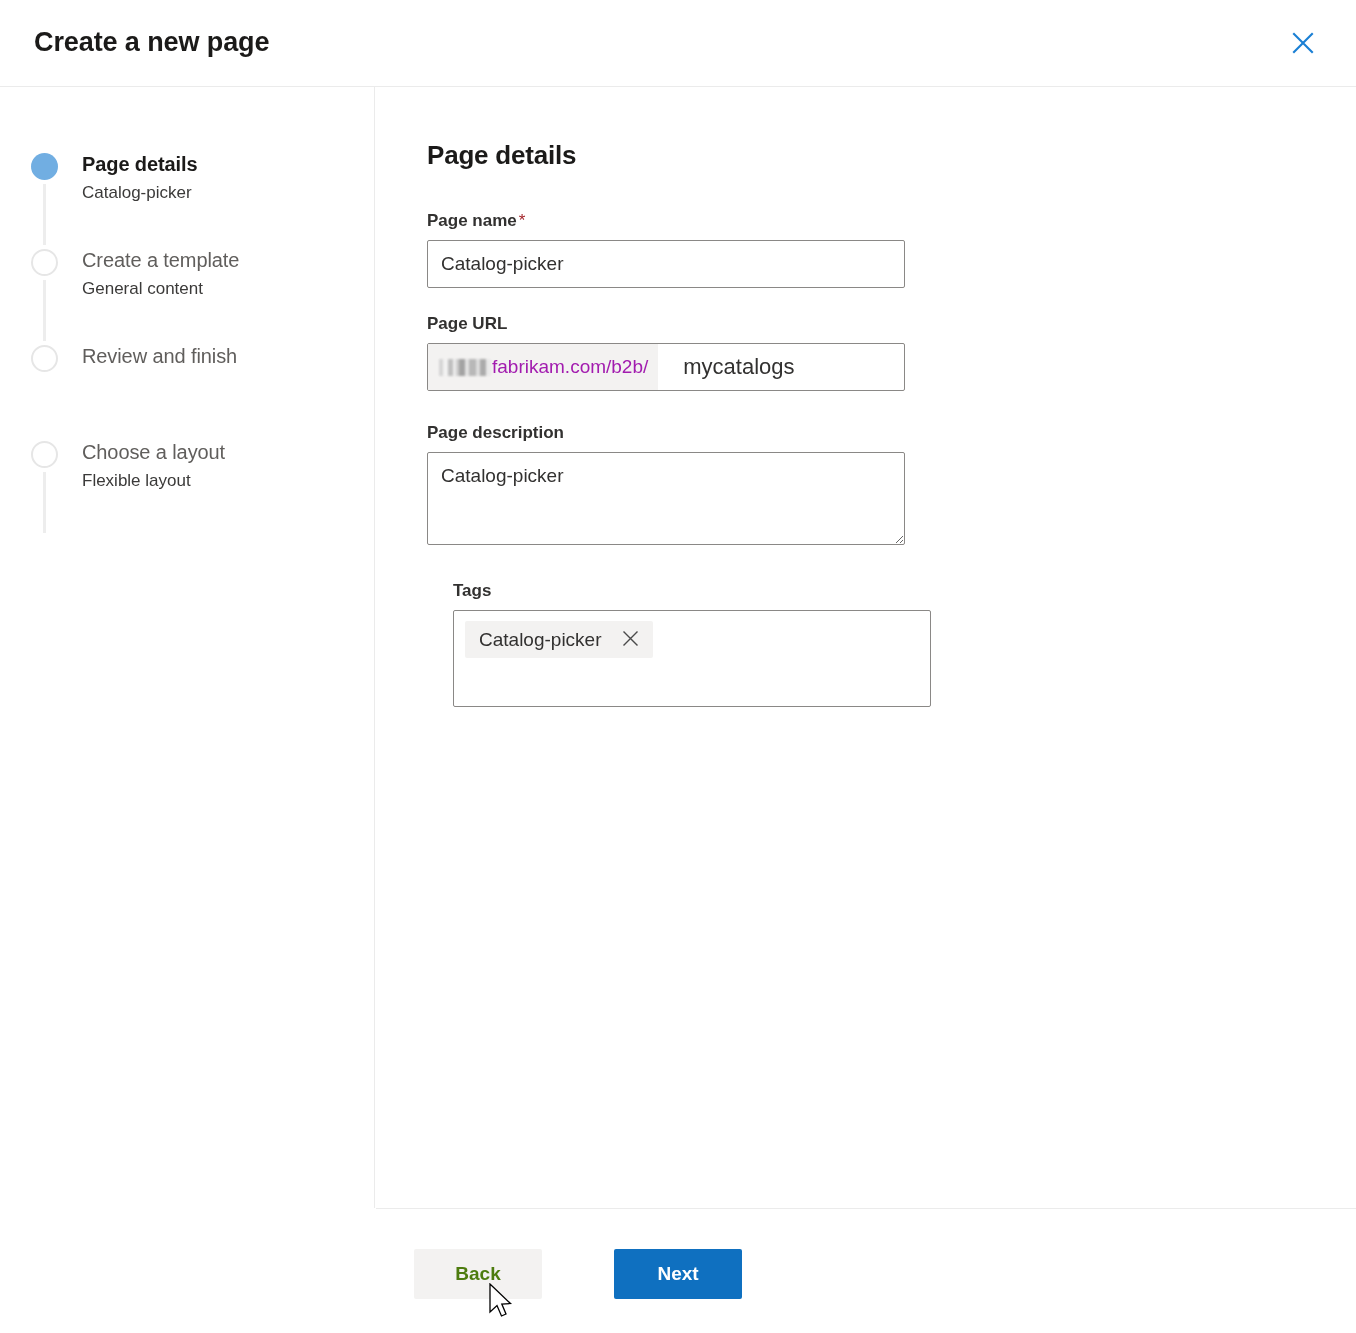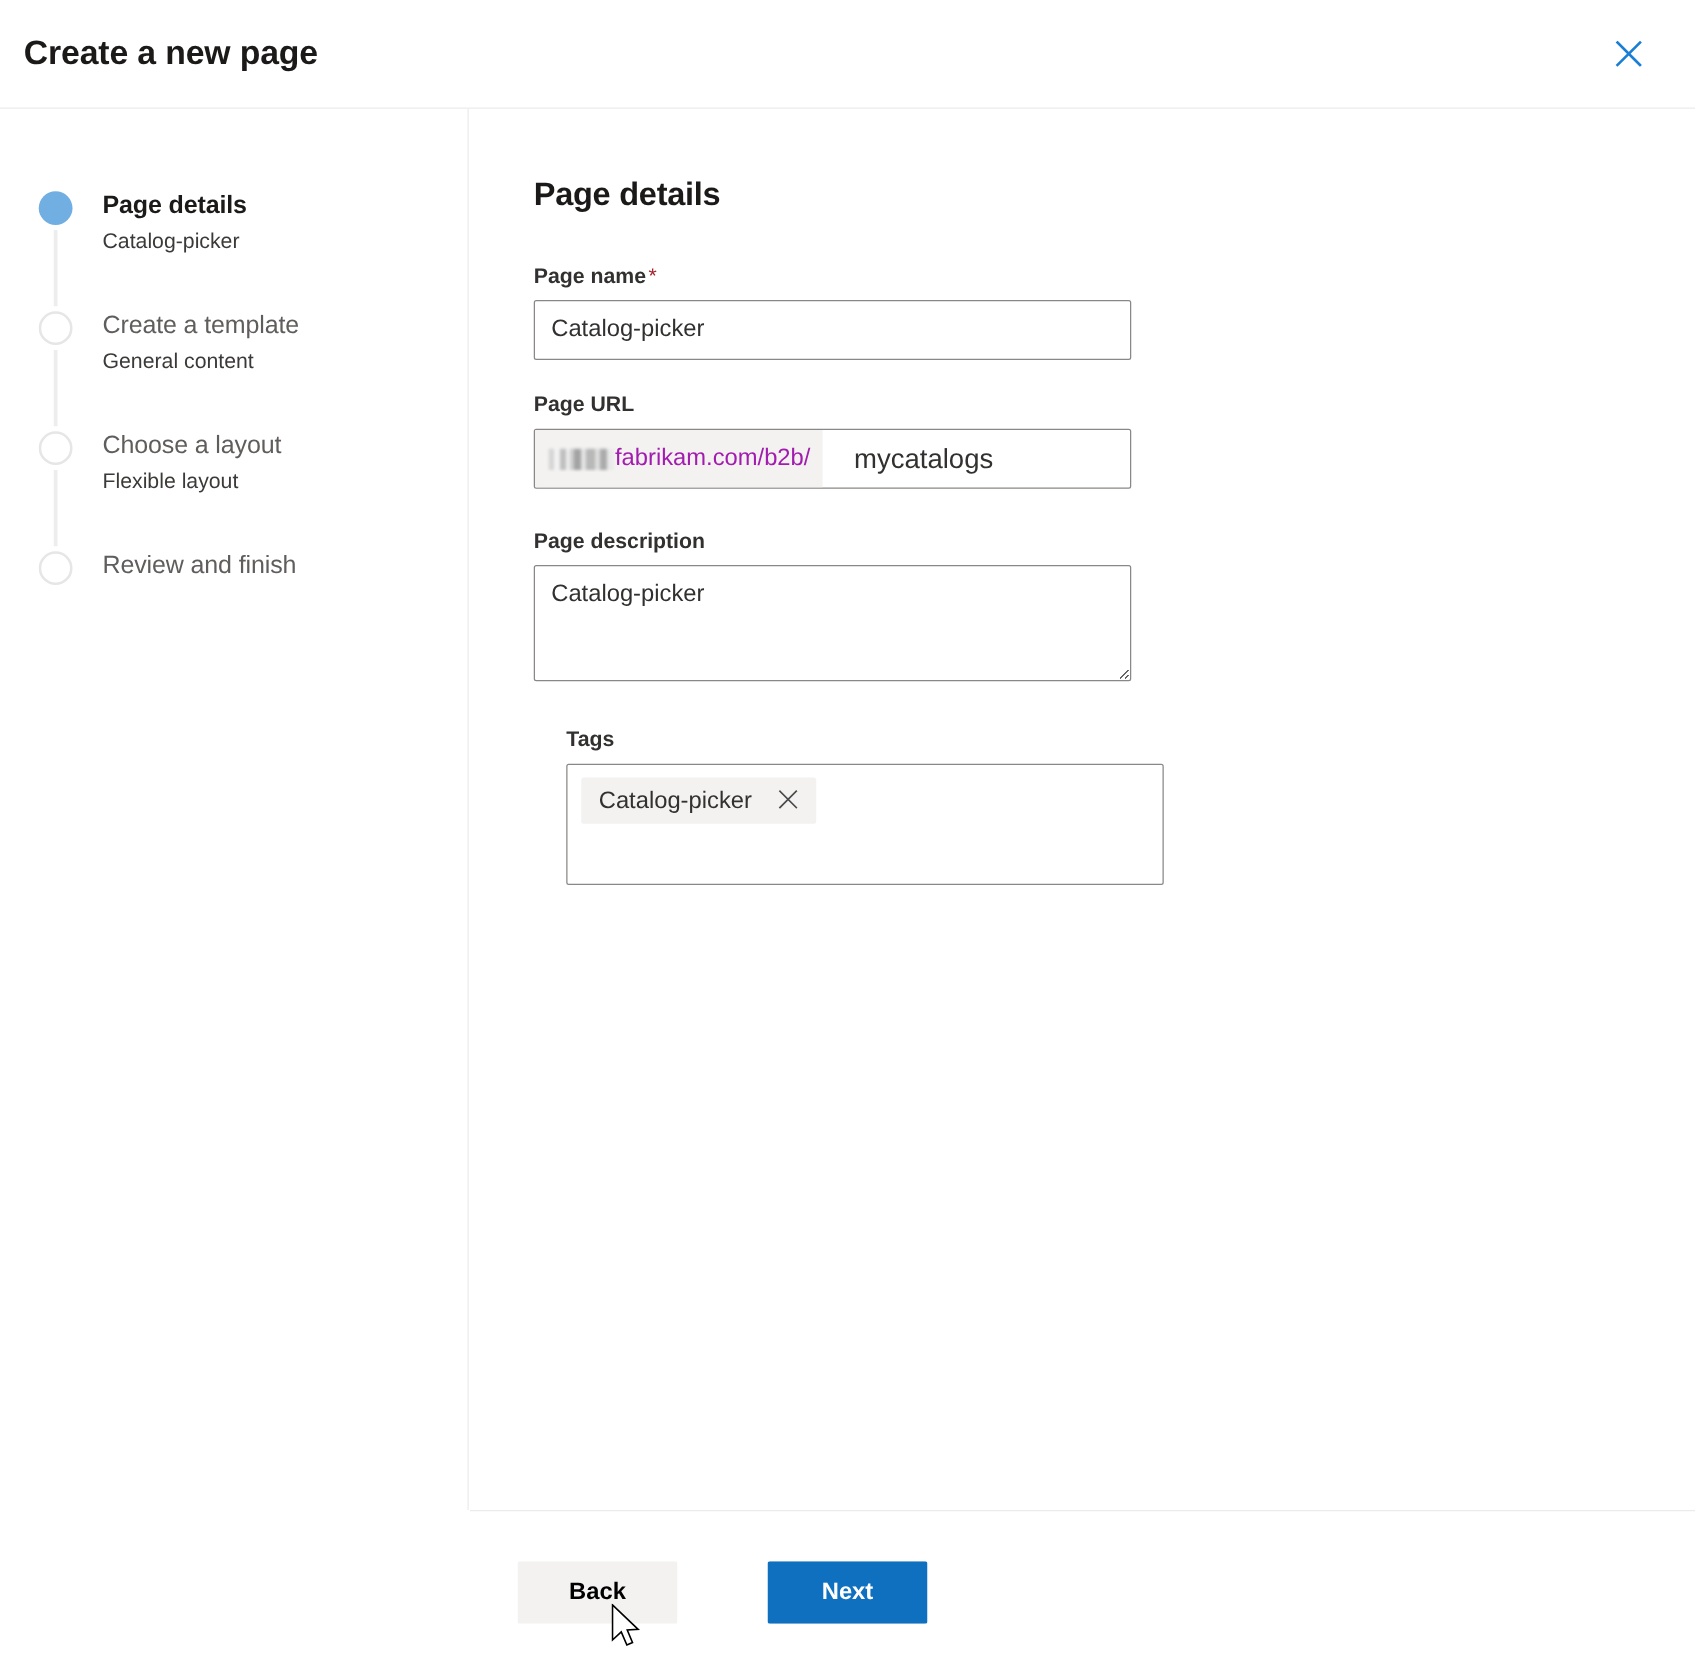--- a/index.html
+++ b/index.html
@@ -18,21 +18,21 @@
 
   
   .dialog-header {
     position: relative;
     height: 87px;
     border-bottom: 1px solid #ebebeb;
     box-sizing: border-box;
   }
   .dialog-title {
     position: absolute;
-    left: 19px;
+    left: 34px;
     top: 27px;
     font-size: 27px;
     font-weight: bold;
     color: #1b1a19;
     letter-spacing: -0.1px;
   }
   .close-button {
     position: absolute;
     right: 36px;
     top: 26px;
@@ -295,21 +295,21 @@
     font-weight: bold;
     border-radius: 2px;
     border: 1px solid transparent;
     height: 50px;
     min-width: 128px;
     padding: 0 18px;
     cursor: pointer;
   }
   .btn-back {
     background: #f3f2f1;
-    color: #000000;
+    color: #4d7c0f;
     cursor: default;
   }
   .btn-next {
     background: #0f70c0;
     color: #ffffff;
     margin-left: 20px;
   }
 
   
   .mouse-cursor {
@@ -349,28 +349,28 @@
 
       <div class="step">
         <span class="step-marker inactive"></span>
         <span class="step-connector"></span>
         <div class="step-title">Create a template</div>
         <div class="step-sub">General content</div>
       </div>
 
       <div class="step">
         <span class="step-marker inactive"></span>
+        <div class="step-title">Review and finish</div>
+      </div>
+
+      <div class="step">
+        <span class="step-marker inactive"></span>
         <span class="step-connector"></span>
         <div class="step-title">Choose a layout</div>
         <div class="step-sub">Flexible layout</div>
-      </div>
-
-      <div class="step">
-        <span class="step-marker inactive"></span>
-        <div class="step-title">Review and finish</div>
       </div>
 
     </div>
   </div>
 
   <div class="wizard-main">
     <div class="main-inner">
 
       <h2 class="section-heading">Page details</h2>
 

